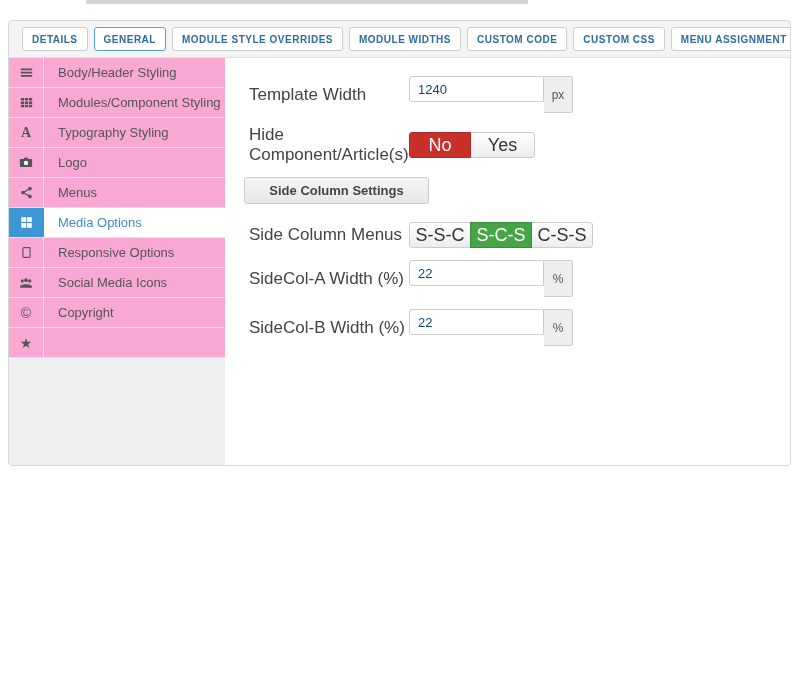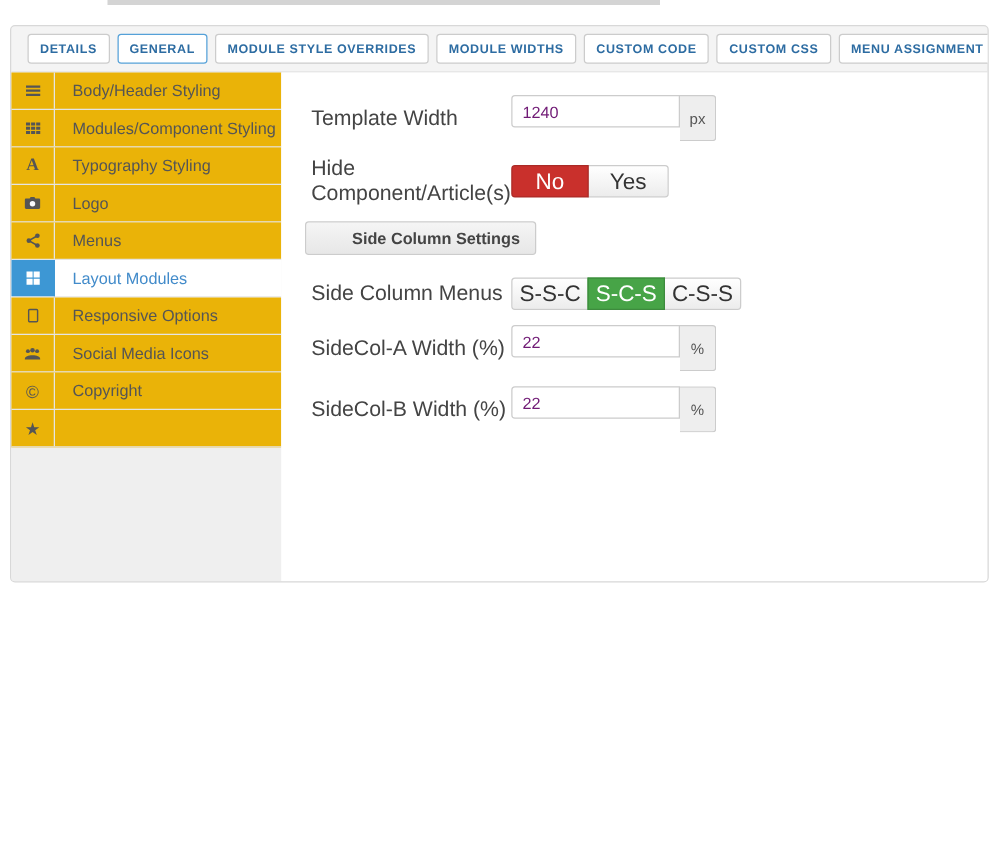--- a/index.html
+++ b/index.html
@@ -27,21 +27,21 @@
     font-size:10px; font-weight:bold; letter-spacing:0.5px; color:#2d6ca2;
     white-space:nowrap; cursor:pointer;
   }
   .tab.active { border-color:#55a1d8; }
 
   
   .bodywrap { display:flex; height:407px; }
   .sidebar { width:216px; flex:none; background:#efefef; }
   .side-item {
     display:flex; height:30px; box-sizing:border-box; align-items:stretch;
-    background:#eab308; border-bottom:1px solid #e5e5e5; cursor:pointer;
+    background:#f9a8d4; border-bottom:1px solid #e5e5e5; cursor:pointer;
   }
   .icon-cell {
     width:34px; flex:none; display:flex; align-items:center; justify-content:center;
     border-right:1px solid #e5e5e5; color:#555;
   }
   .item-label { display:flex; align-items:center; padding-left:14px; font-size:13px; color:#555; }
   .side-item.active { background:#fff; }
   .side-item.active .icon-cell { background:#3d97d4; border-right-color:#3d97d4; color:#fff; }
   .side-item.active .item-label { color:#428bca; }
   .glyph-icon { font-size:14px; line-height:1; }
@@ -49,21 +49,21 @@
 
   .content { flex:1; background:#fff; box-sizing:border-box; padding:18px 20px 0 24px; }
 
   
   .form-row { display:flex; align-items:center; margin-bottom:12px; min-height:26px; }
   .form-label { width:160px; flex:none; font-size:17px; color:#444; }
 
   .input-group { display:flex; }
   .text-input {
     width:135px; height:26px; box-sizing:border-box; border:1px solid #ccc;
-    border-radius:3px 0 0 3px; padding:0 8px; font-size:13px; color:#701a75;
+    border-radius:3px 0 0 3px; padding:0 8px; font-size:13px; color:#0c4a6e;
     font-family:inherit; background:#fff; outline:none;
   }
   .addon {
     width:29px; height:37px; box-sizing:border-box; background:#eee;
     border:1px solid #ccc; border-left:none; border-radius:0 3px 3px 0;
     display:flex; align-items:center; justify-content:center;
     font-size:12px; color:#555;
   }
 
   .btn-group { display:flex; }
@@ -76,21 +76,21 @@
   .btn + .btn { margin-left:-1px; }
   .btn:first-child { border-radius:3px 0 0 3px; }
   .btn:last-child { border-radius:0 3px 3px 0; }
   .btn.w-no  { width:62px; } .btn.w-yes { width:65px; }
   .btn.w-lay { width:62px; }
   .btn.danger  { background:#c9302c; border-color:#ab2a26; color:#fff; position:relative; z-index:1; }
   .btn.success { background:#47a447; border-color:#3d8b3d; color:#fff; position:relative; z-index:1; }
 
   .section-btn {
     display:block; width:185px; height:27px; box-sizing:border-box;
-    margin:1px 0 18px -5px; padding:0 12px; text-align:right;
+    margin:1px 0 18px -5px; padding:0 12px; text-align:center;
     border:1px solid #ccc; border-radius:3px;
     background:linear-gradient(#f5f5f5,#e7e7e7);
     font-size:13px; font-weight:bold; color:#444; font-family:inherit; cursor:pointer;
   }
 </style>
 </head>
 <body>
 
 <div class="top-sliver"></div>
 
@@ -156,21 +156,21 @@
         </span>
         <span class="item-label">Menus</span>
       </div>
 
       <div class="side-item active">
         <span class="icon-cell">
           <svg width="13" height="13" viewBox="0 0 16 16" fill="currentColor">
               <path d="M1.5 1.5h6v6h-6zm7 0h6v6h-6zm-7 7h6v6h-6zm7 0h6v6h-6z"></path>
             </svg>
         </span>
-        <span class="item-label">Layout Modules</span>
+        <span class="item-label">Media Options</span>
       </div>
 
       <div class="side-item">
         <span class="icon-cell">
           <svg width="13" height="13" viewBox="0 0 16 16">
               <rect x="3.6" y="2" width="8.8" height="12" rx="1" fill="none" stroke="currentColor" stroke-width="1.4"></rect>
             </svg>
         </span>
         <span class="item-label">Responsive Options</span>
       </div>

